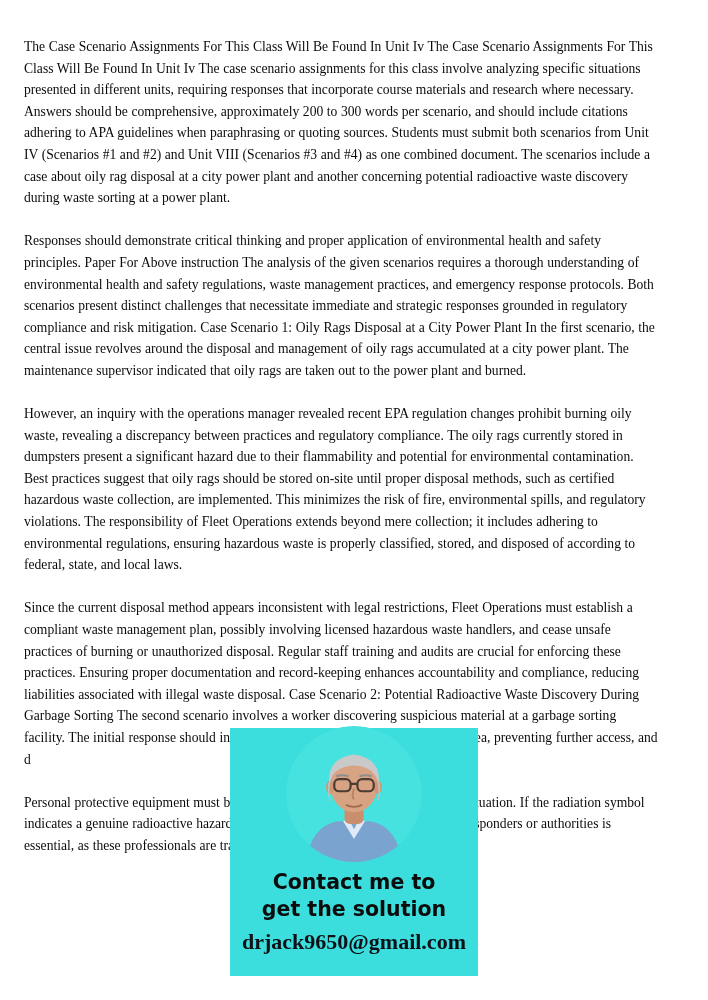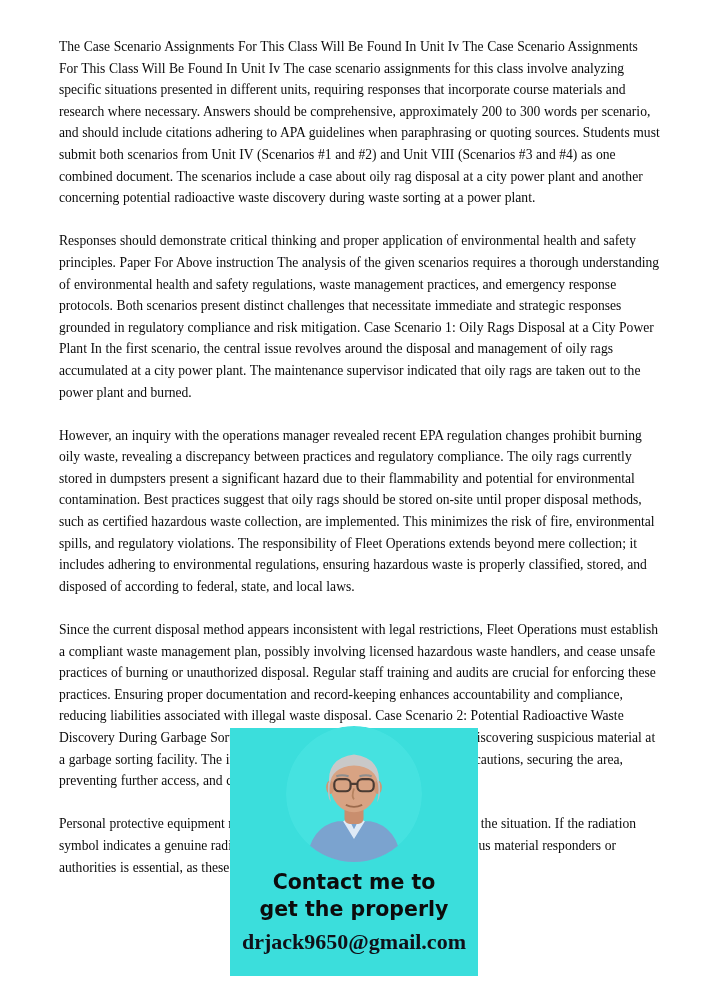--- a/index.html
+++ b/index.html
@@ -9,21 +9,21 @@
     background: #ffffff;
     position: relative;
     overflow: hidden;
     font-family: "Liberation Serif", "DejaVu Serif", serif;
     color: #0a0a0a;
   }
   .page {
     box-sizing: border-box;
     width: 708px;
     height: 1000px;
-    padding: 36px 48px 0 59px;
+    padding: 36px 48px 0 24px;
   }
   .para {
     font-size: 13.6px;
     line-height: 21.6px;
     margin: 0 0 21.6px 0;
     text-align: left;
     word-spacing: 0.2px;
   }
   .contact-card {
     position: absolute;
@@ -101,16 +101,16 @@
 
       <path d="M50 46 Q48 52 50 54" fill="none" stroke="#b5825f" stroke-width="1.3"></path>
       <path d="M44 58 Q50 61 56 58" fill="none" stroke="#9c6a4c" stroke-width="1.3"></path>
 
       <path d="M37 37 Q41 35.5 46 37" fill="none" stroke="#8e8e8e" stroke-width="1.5"></path>
       <path d="M54 37 Q59 35.5 63 37" fill="none" stroke="#8e8e8e" stroke-width="1.5"></path>
     </svg>
   </div>
   <div class="card-heading">
     <div>Contact me to</div>
-    <div>get the properly</div>
+    <div>get the solution</div>
   </div>
   <div class="card-email">drjack9650@gmail.com</div>
 </div>
 
 </body></html>

